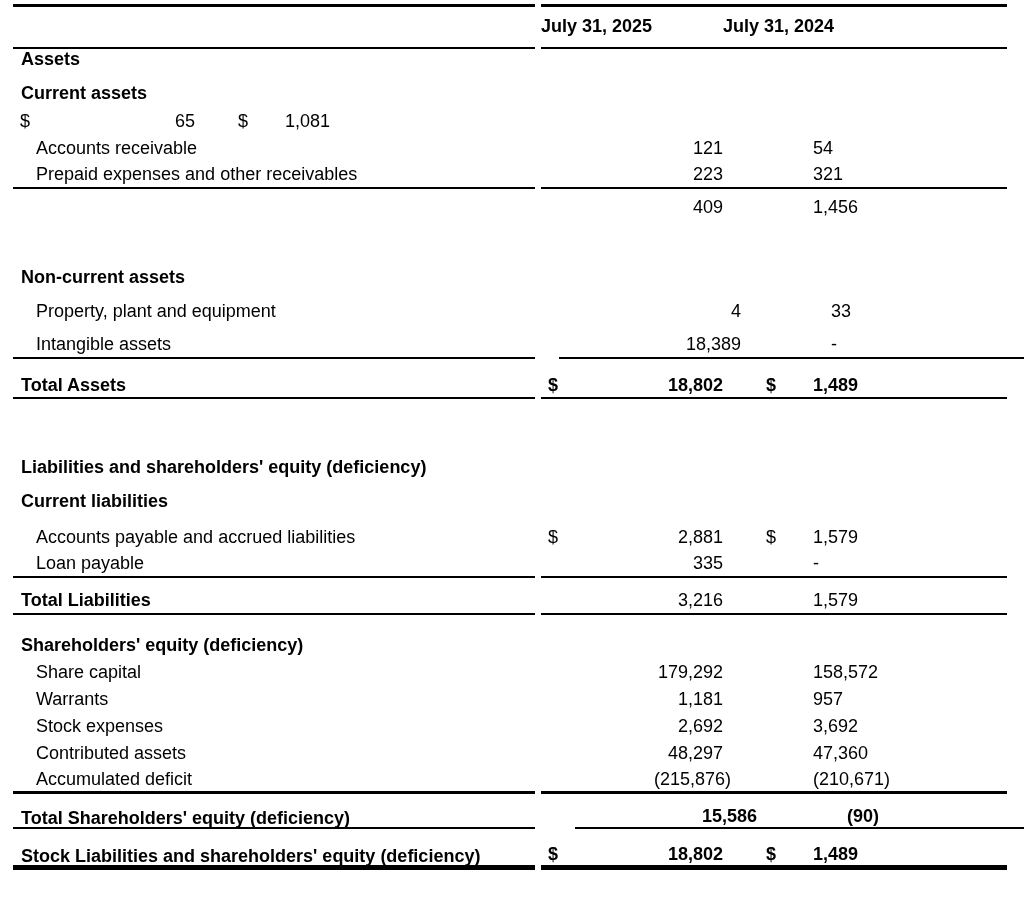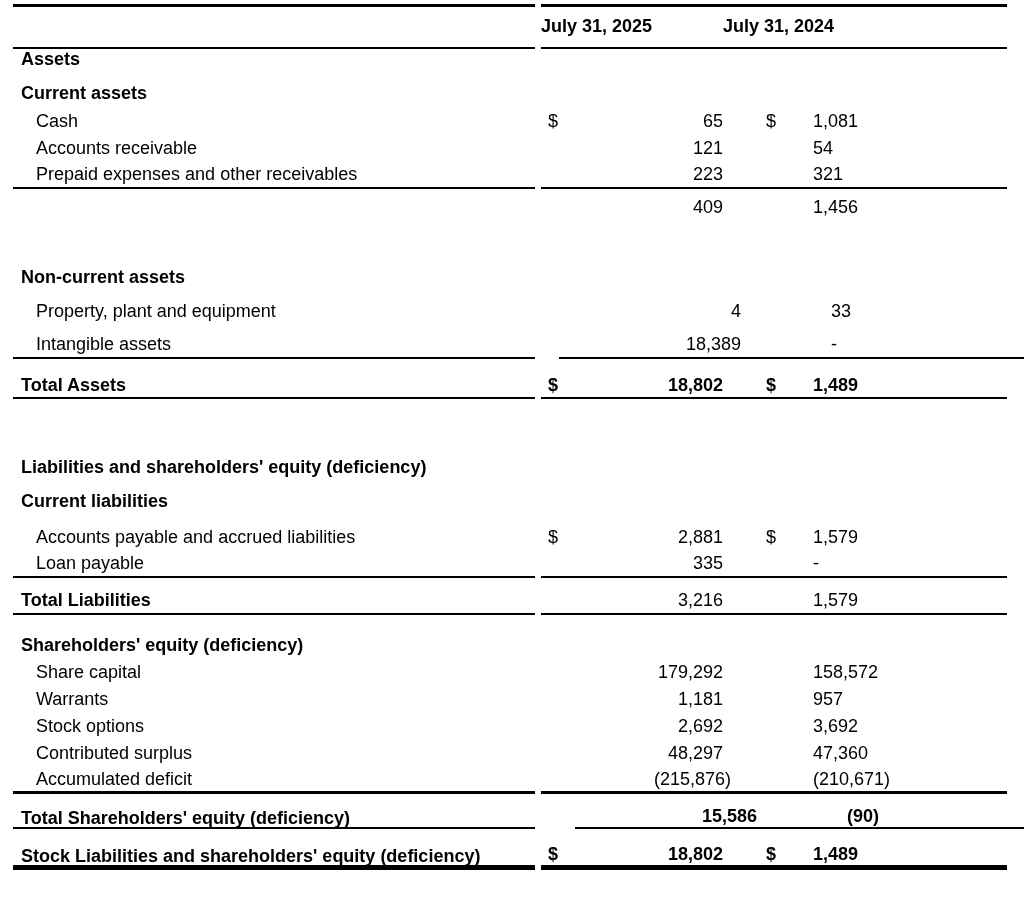--- a/index.html
+++ b/index.html
@@ -79,21 +79,20 @@
     <div class="lbl">Assets</div>
     <div class="vals"></div>
   </div>
 
   <div class="row sect mt7">
     <div class="lbl">Current assets</div>
     <div class="vals"></div>
   </div>
 
   <div class="row mt1">
-    <div class="lbl">Cash</div>
     <div class="vals">
       <span class="d1">$</span>
       <span class="n1">65</span>
       <span class="d2">$</span>
       <span class="n2">1,081</span>
     </div>
   </div>
 
   <div class="row">
     <div class="lbl">Accounts receivable</div>
@@ -219,31 +218,31 @@
     <div class="lbl">Warrants</div>
     <div class="vals">
       <span class="d1"></span>
       <span class="n1">1,181</span>
       <span class="d2"></span>
       <span class="n2">957</span>
     </div>
   </div>
 
   <div class="row">
-    <div class="lbl">Stock options</div>
+    <div class="lbl">Stock expenses</div>
     <div class="vals">
       <span class="d1"></span>
       <span class="n1">2,692</span>
       <span class="d2"></span>
       <span class="n2">3,692</span>
     </div>
   </div>
 
   <div class="row">
-    <div class="lbl">Contributed surplus</div>
+    <div class="lbl">Contributed assets</div>
     <div class="vals">
       <span class="d1"></span>
       <span class="n1">48,297</span>
       <span class="d2"></span>
       <span class="n2">47,360</span>
     </div>
   </div>
 
   <div class="row b3">
     <div class="lbl">Accumulated deficit</div>

